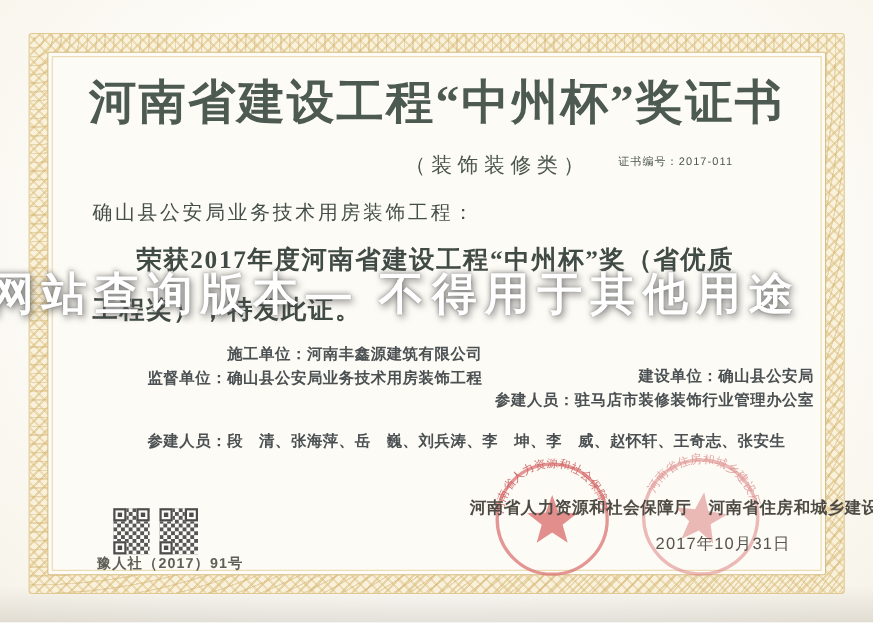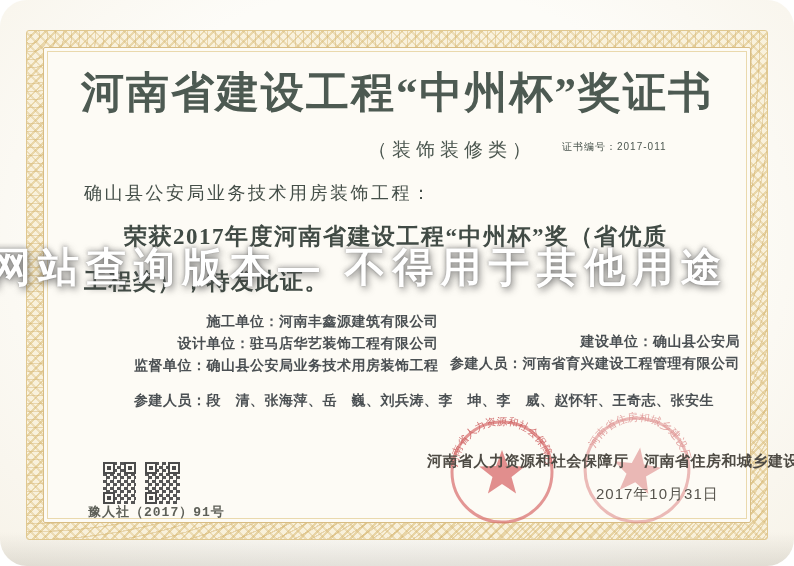--- a/index.html
+++ b/index.html
@@ -7,21 +7,20 @@
     width:794px;height:566px;overflow:hidden;
     font-family:"Liberation Sans","DejaVu Sans",sans-serif;
     background:#ffffff;
   }
   .photo{
     position:relative;width:794px;height:566px;
     background:
       linear-gradient(180deg, rgba(0,0,0,0) 94%, rgba(120,115,105,.18) 100%),
       radial-gradient(ellipse at 50% 42%, #fdfcf8 55%, #f7f3e9 100%);
     overflow:hidden;
-    border-radius:27px;
   }
   
   .frame{
     position:absolute;left:26px;top:30px;width:740px;height:508px;
     background:
       repeating-radial-gradient(circle at 4px 4px, rgba(211,178,110,.45) 0 1px, rgba(0,0,0,0) 1.5px 8px),
       repeating-linear-gradient(45deg, rgba(216,186,120,.38) 0 2px, rgba(250,243,224,0) 2px 7px),
       repeating-linear-gradient(-45deg, rgba(216,186,120,.38) 0 2px, rgba(250,243,224,.85) 2px 7px),
       linear-gradient(#f4e9c9,#f1e4c0);
     border:1px solid #e0c890;
@@ -89,21 +88,21 @@
     background-size:7px 7px;
   }
   .qr-1{left:103px;top:462px;width:33px;height:42px;}
   .qr-2{left:145px;top:462px;width:35px;height:42px;}
   .qr .f{position:absolute;width:12px;height:12px;border:2px solid #4c4c4c;
          background:#fdfbf5;box-sizing:border-box;}
   .qr .f::after{content:"";position:absolute;inset:2px;background:#4c4c4c;}
   .qr .tl{left:0;top:0}.qr .tr{right:0;top:0}.qr .bl{left:0;bottom:0}
   .qrcaption{
     left:88px;top:503px;font-size:13px;letter-spacing:1px;color:#5e6058;
-    font-family:Liberation Mono, monospace;font-weight:bold;
+    font-family:Liberation Sans, sans-serif;font-weight:bold;
   }
   
   .watermark{
     position:absolute;left:-10px;top:240px;width:820px;z-index:6;
     font-weight:bold;font-size:41px;letter-spacing:7px;color:#ffffff;
     white-space:nowrap;
     text-shadow:2px 3px 7px rgba(70,70,70,.65), -1px -2px 5px rgba(130,130,130,.4),
                 0 0 2px rgba(90,90,90,.5);
     pointer-events:none;
   }
@@ -123,27 +122,26 @@
 
   <div class="txt certno"><span>证书编号：</span><span>2017-011</span></div>
 
   <div class="txt project">确山县公安局业务技术用房装饰工程：</div>
 
   <div class="txt award1">荣获2017年度河南省建设工程“中州杯”奖（省优质</div>
   <div class="txt award2">工程奖），特发此证。</div>
 
   <div class="col col-left">
     <div class="row"><span>施工单位：</span><span>河南丰鑫源建筑有限公司</span></div>
-    <div class="row"><span>设计单位：</span><span>驻马店华艺装饰工程有限公司</span></div>
     <div class="row"><span>监督单位：</span><span>确山县公安局业务技术用房装饰工程</span></div>
   </div>
 
   <div class="col col-right">
     <div class="row"><span>建设单位：</span><span>确山县公安局</span></div>
-    <div class="row"><span>参建人员：</span><span>河南省育兴建设工程管理有限公司</span></div>
+    <div class="row"><span>参建人员：</span><span>驻马店市装修装饰行业管理办公室</span></div>
   </div>
 
   <div class="txt participants"><span>参建人员：</span><span>段　清、张海萍、岳　巍、刘兵涛、李　坤、李　威、赵怀轩、王奇志、张安生</span></div>
 
   <svg class="seal seal-left" viewBox="0 0 110 110">
     <circle cx="55" cy="55" r="50" fill="none" stroke="#d86f6f" stroke-width="3" opacity="0.72"></circle>
     <polygon points="55,33 60.9,48.9 77.8,49.6 64.5,60.1 69.1,76.4 55,67 40.9,76.4 45.5,60.1 32.2,49.6 49.1,48.9" fill="#d86f6f" opacity="0.78"></polygon>
     <path id="arcL" d="M 11 62 A 45 45 0 1 1 99 62" fill="none"></path>
     <text font-size="10.5" fill="#ce6363" opacity="0.9" font-family="Liberation Serif, DejaVu Serif, serif"><textPath href="#arcL" startOffset="50%" text-anchor="middle">河南省人力资源和社会保障厅</textPath></text>
   </svg>

